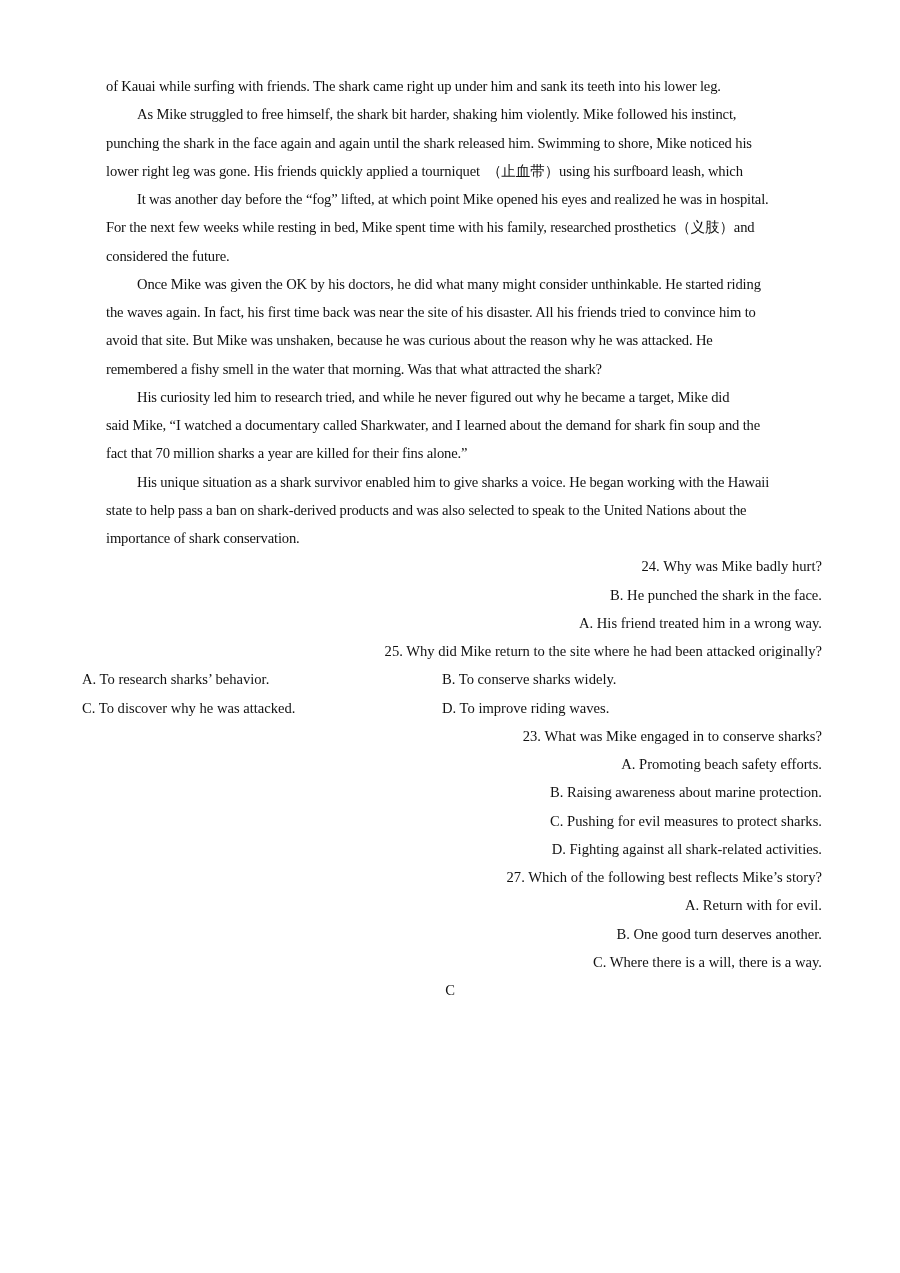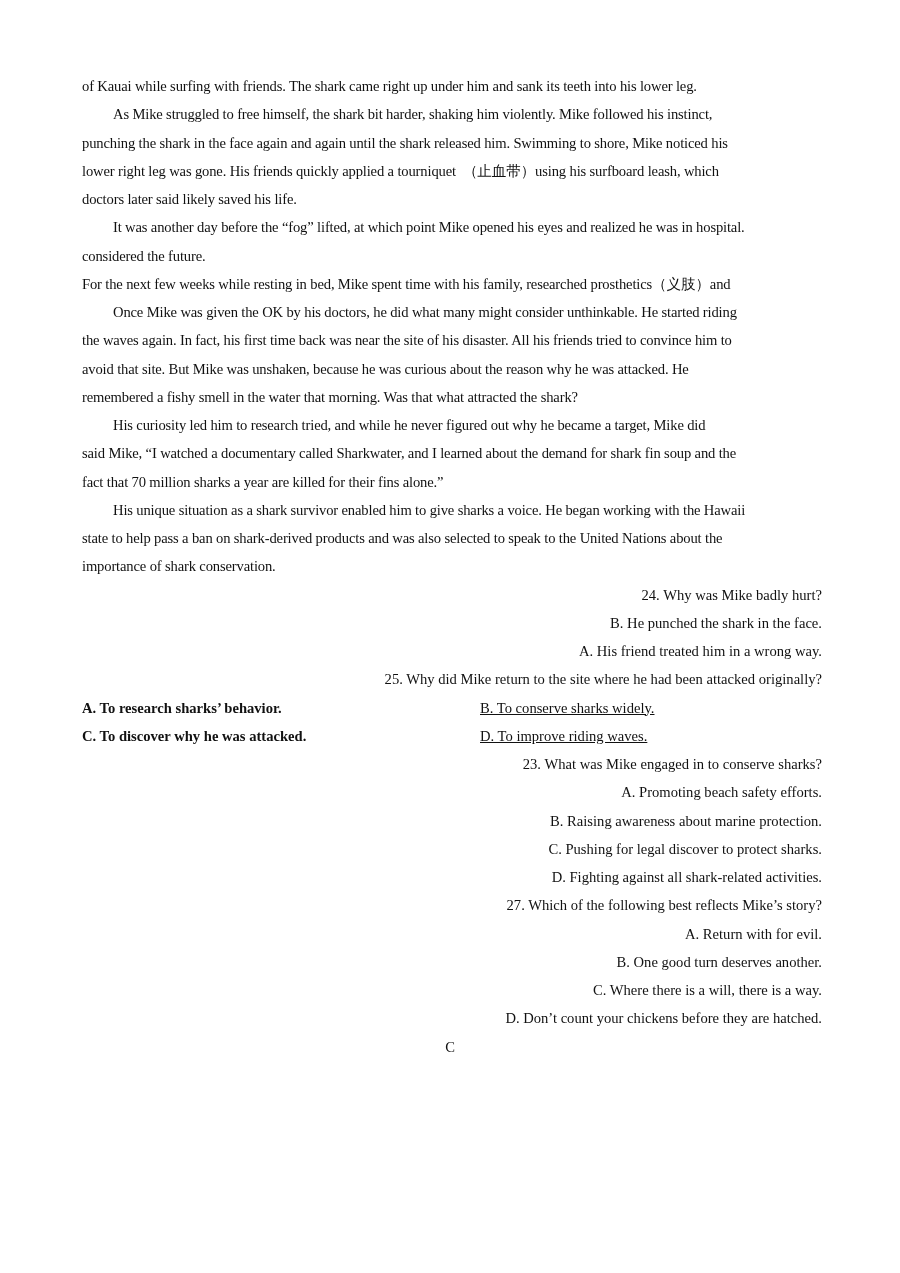--- a/index.html
+++ b/index.html
@@ -20,32 +20,33 @@
       position: absolute;
       left: 82px;
       top: 72px;
       width: 740px;
     }
     .line {
       height: 28.25px;
       line-height: 28.25px;
       white-space: nowrap;
       letter-spacing: -0.15px;
+      margin-left: 24px;
     }
     .indent { padding-left: 31px; }
     .para { margin: 0; }
     .q-row {
       height: 28.25px;
       line-height: 28.25px;
       white-space: nowrap;
       position: relative;
       text-align: right;
     }
-    .opt-left { position: absolute; left: 0; font-weight: bold; }
-    .opt-right { position: absolute; left: 398px; text-decoration: underline; }
+    .opt-left { position: absolute; left: 0; }
+    .opt-right { position: absolute; left: 360px; }
     .section-letter {
       height: 28.25px;
       line-height: 28.25px;
       text-align: center;
       width: 736px;
     }
   </style>
 </head>
 <body>
 
@@ -53,27 +54,26 @@
 
   <div>
     <div class="para">
       <div class="line">of Kauai while surfing with friends. The shark came right up under him and sank its teeth into his lower leg.</div>
     </div>
 
     <div class="para">
       <div class="line indent">As Mike struggled to free himself, the shark bit harder, shaking him violently. Mike followed his instinct,</div>
       <div class="line">punching the shark in the face again and again until the shark released him. Swimming to shore, Mike noticed his</div>
       <div class="line">lower right leg was gone. His friends quickly applied a tourniquet &nbsp;（止血带）using his surfboard leash, which</div>
-      <div class="line">doctors later said likely saved his life.</div>
     </div>
 
     <div class="para">
       <div class="line indent">It was another day before the “fog” lifted, at which point Mike opened his eyes and realized he was in hospital.</div>
+      <div class="line">For the next few weeks while resting in bed, Mike spent time with his family, researched prosthetics（义肢）and</div>
       <div class="line">considered the future.</div>
-      <div class="line">For the next few weeks while resting in bed, Mike spent time with his family, researched prosthetics（义肢）and</div>
     </div>
 
     <div class="para">
       <div class="line indent">Once Mike was given the OK by his doctors, he did what many might consider unthinkable. He started riding</div>
       <div class="line">the waves again. In fact, his first time back was near the site of his disaster. All his friends tried to convince him to</div>
       <div class="line">avoid that site. But Mike was unshaken, because he was curious about the reason why he was attacked. He</div>
       <div class="line">remembered a fishy smell in the water that morning. Was that what attracted the shark?</div>
     </div>
 
     <div class="para">
@@ -104,26 +104,25 @@
     <div class="q-row">
       <span class="opt-left">C. To discover why he was attacked.</span>
       <span class="opt-right">D. To improve riding waves.</span>
     </div>
   </div>
 
   <div>
     <div class="q-row">23. What was Mike engaged in to conserve sharks?</div>
     <div class="q-row">A. Promoting beach safety efforts.</div>
     <div class="q-row">B. Raising awareness about marine protection.</div>
-    <div class="q-row">C. Pushing for legal discover to protect sharks.</div>
+    <div class="q-row">C. Pushing for evil measures to protect sharks.</div>
     <div class="q-row">D. Fighting against all shark-related activities.</div>
   </div>
 
   <div>
     <div class="q-row">27. Which of the following best reflects Mike’s story?</div>
     <div class="q-row">A. Return with for evil.</div>
     <div class="q-row">B. One good turn deserves another.</div>
     <div class="q-row">C. Where there is a will, there is a way.</div>
-    <div class="q-row">D. Don’t count your chickens before they are hatched.</div>
   </div>
 
   <div class="section-letter">C</div>
 </div>
 
 </body></html>

